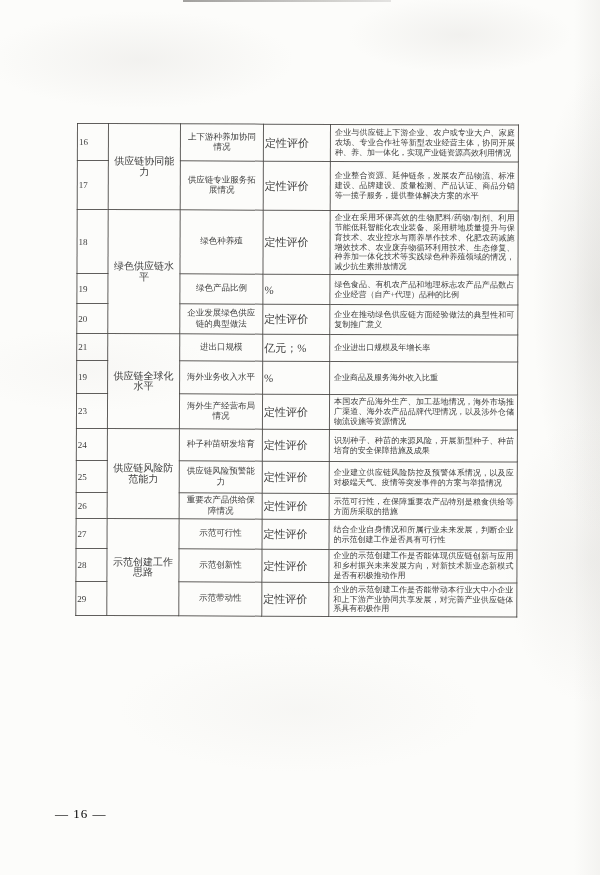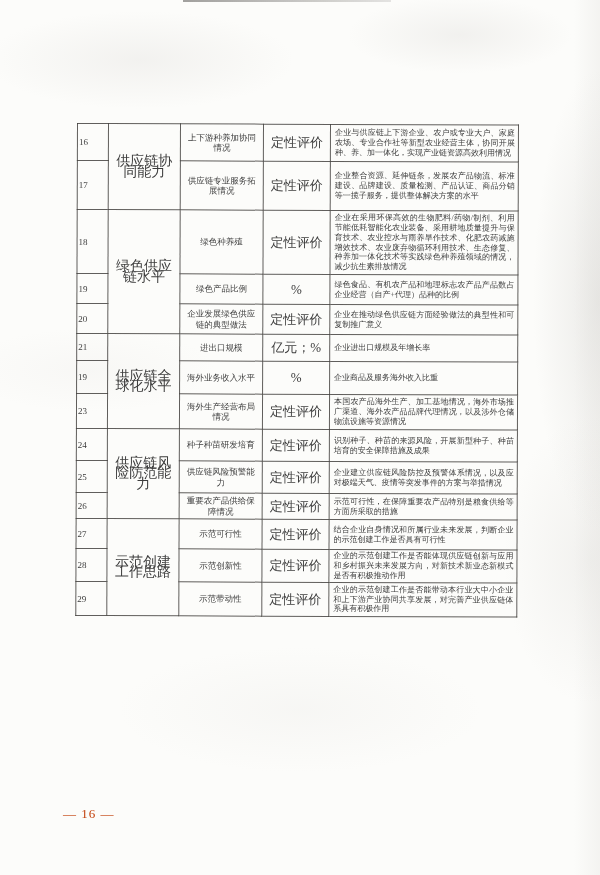--- a/index.html
+++ b/index.html
@@ -34,42 +34,42 @@
     transform: rotate(0.2deg);
     transform-origin: 0 0;
     color: #3c3c3c;
   }
   table.eval-table td {
     border: 1px solid rgba(68,66,64,0.85);
     vertical-align: middle;
     overflow: hidden;
   }
   .c-num  { text-align: left; font-size: 9px; }
-  .c-cat  { text-align: center; font-size: 14px; line-height: 10.5px; padding: 12px 2px; margin-left: 22px; }
-  .c-ind  { text-align: center; font-size: 8.5px; line-height: 10.5px; padding: 1px 4px; }
-  .c-unit { text-align: center; font-size: 13px; }
+  .c-cat  { text-align: center; font-size: 10px; line-height: 10.5px; padding: 12px 2px; margin-left: 22px; }
+  .c-ind  { text-align: center; font-size: 8.5px; line-height: 10.5px; padding: 1px 4px; font-family: Liberation Mono, monospace; }
+  .c-unit { font-size: 11px; }
   .c-desc { font-size: 8px; line-height: 9.7px; padding: 1px 3px 1px 4px; text-align: justify; margin-top: 7px; }
   
   tbody tr:nth-child(1)  { height: 37px; }
   tbody tr:nth-child(2)  { height: 49px; }
   tbody tr:nth-child(3)  { height: 64px; }
   tbody tr:nth-child(4)  { height: 30px; }
   tbody tr:nth-child(5)  { height: 30px; }
   tbody tr:nth-child(6)  { height: 27px; }
   tbody tr:nth-child(7)  { height: 33px; }
   tbody tr:nth-child(8)  { height: 35px; }
   tbody tr:nth-child(9)  { height: 32px; }
   tbody tr:nth-child(10) { height: 32px; }
   tbody tr:nth-child(11) { height: 26px; }
   tbody tr:nth-child(12) { height: 30px; }
   tbody tr:nth-child(13) { height: 33px; }
   tbody tr:nth-child(14) { height: 34px; }
   .page-footer {
-    position: absolute; left: 63px; top: 806px;
-    font-size: 13px; color: #c2410c;
+    position: absolute; left: 55px; top: 806px;
+    font-size: 13px; color: #000000;
     letter-spacing: 1px;
   }
 </style>
 </head>
 <body>
 
 <div class="scan-top-edge"></div>
 <div class="scan-right-shade"></div>
 
 <table class="eval-table">

